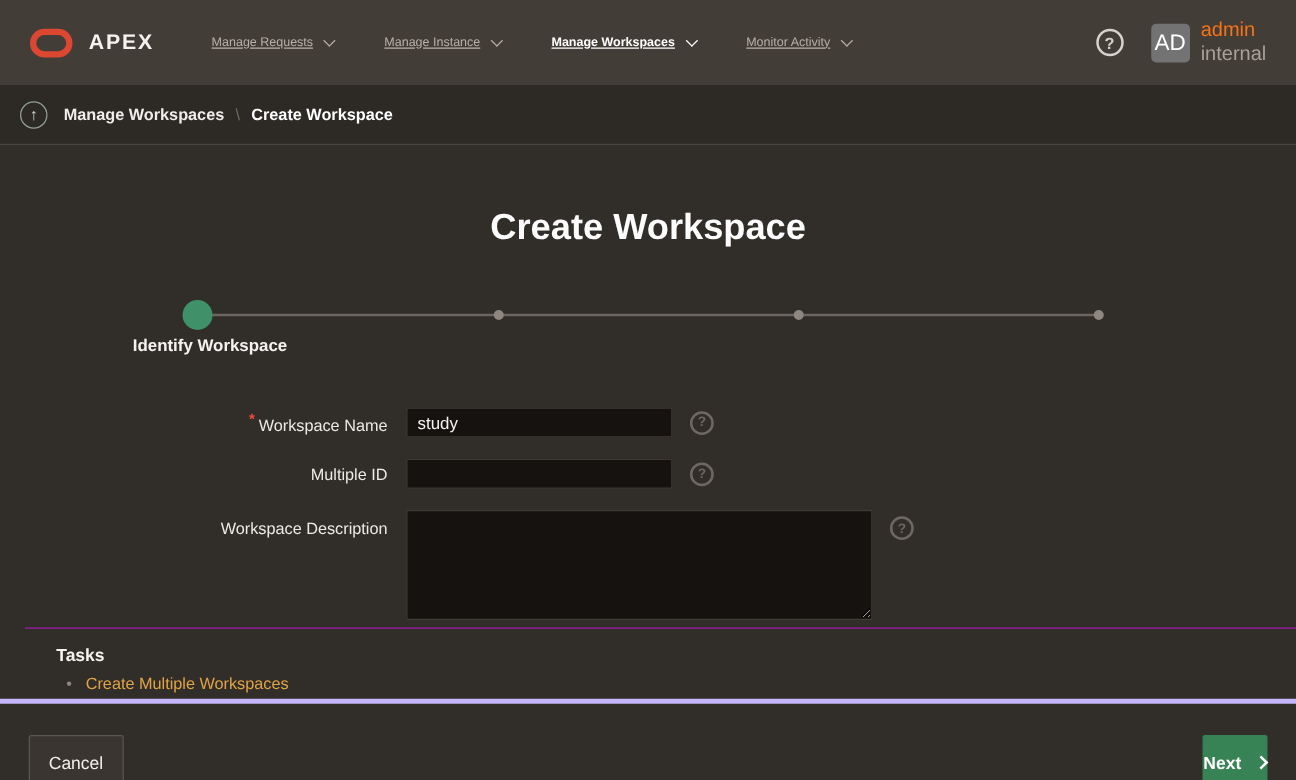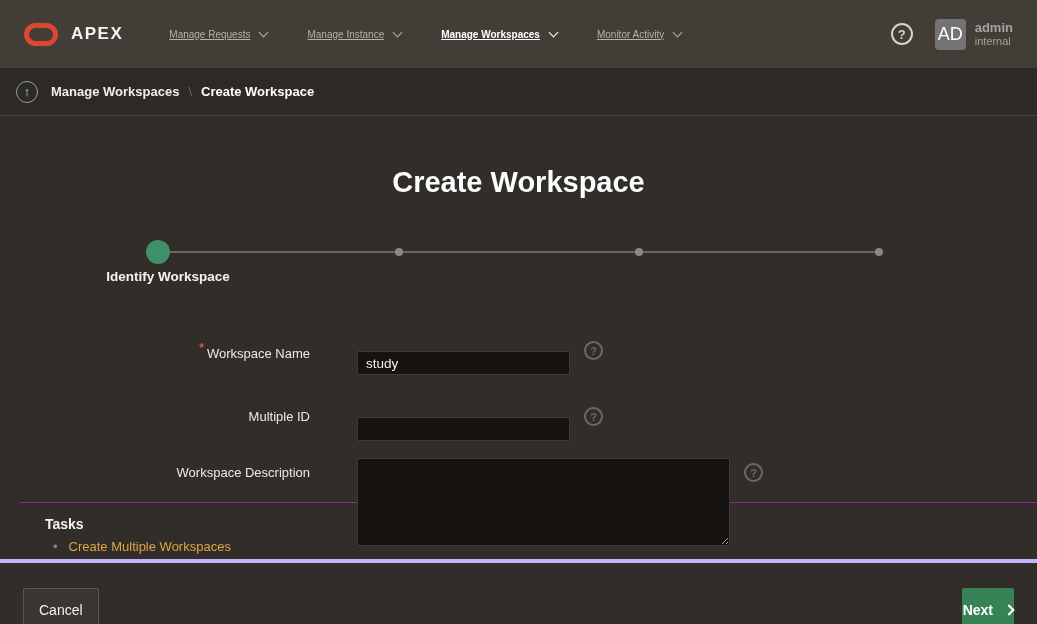--- a/index.html
+++ b/index.html
@@ -42,22 +42,22 @@
     display:flex; align-items:center; justify-content:center;
     margin-right:22px; cursor:pointer;
   }
   .avatar {
     width:31px; height:31px; background:#737373; border-radius:4px;
     color:#fff; font-size:18px; font-weight:normal;
     display:flex; align-items:center; justify-content:center;
     margin-right:9px; cursor:pointer;
   }
   .user-meta { display:flex; flex-direction:column; line-height:1.2; }
-  .user-name { font-size:13px; font-weight:bold; color:#a3a3a3; }
-  .user-context { font-size:11px; color:#a7a199; }
+  .user-name { font-size:16px; font-weight:normal; color:#f97316; }
+  .user-context { font-size:16px; color:#a7a199; }
 
   
   .breadcrumb-bar {
     height:48px; background:#2d2925; border-bottom:1px solid #4a453f;
     display:flex; align-items:center; padding:0 16px;
   }
   .up-circle {
     width:22px; height:22px; border:1.5px solid #93a096; border-radius:50%;
     color:#cfd8d0; font-size:13px;
     display:flex; align-items:center; justify-content:center;
@@ -80,34 +80,33 @@
   .wdot { position:absolute; border-radius:50%; }
   .wdot.current { width:24px; height:24px; background:#3f9169; left:146px; top:12px; }
   .wdot.small { width:8px; height:8px; background:#8d8780; top:20px; }
   .wdot.d2 { left:395px; } .wdot.d3 { left:635px; } .wdot.d4 { left:875px; }
   .step-label {
     position:absolute; left:68px; top:41px; width:200px; text-align:center;
     font-size:13.5px; font-weight:bold; color:#f5f3f1;
   }
 
   .form { margin-top:38px; }
-  .form-row { display:grid; grid-template-columns:310px 1fr; margin-bottom:17px;gap:32px; }
+  .form-row { display:grid; grid-template-columns:310px 1fr; margin-bottom:17px; }
   .form-label-cell { text-align:right; align-self:center; font-size:13px; color:#eceae7; }
   .form-row.top .form-label-cell { align-self:start; padding-top:7px; }
   .req {
     color:#f04a36; font-size:12px; font-weight:bold;
     vertical-align:6px; margin-right:3px;
   }
   .form-control-cell { padding-left:15px; display:flex; align-items:center; }
   .form-row.top .form-control-cell { align-items:flex-start; }
   .text-input {
     width:213px; height:24px; background:#151210; border:1px solid #3f3a34;
     color:#f5f3f1; font-size:13.5px; font-family:inherit; padding:0 8px;
     outline:none;
-    margin-top:25px;
   }
   .textarea-input {
     width:373px; height:88px; background:#151210; border:1px solid #3f3a34;
     color:#f5f3f1; font-size:13.5px; font-family:inherit; padding:6px 8px;
     outline:none; resize:both;
   }
   .field-help {
     width:19px; height:19px; border:2px solid #6e6861; border-radius:50%;
     color:#6e6861; font-size:11px; font-weight:bold; flex:0 0 auto;
     display:flex; align-items:center; justify-content:center;

